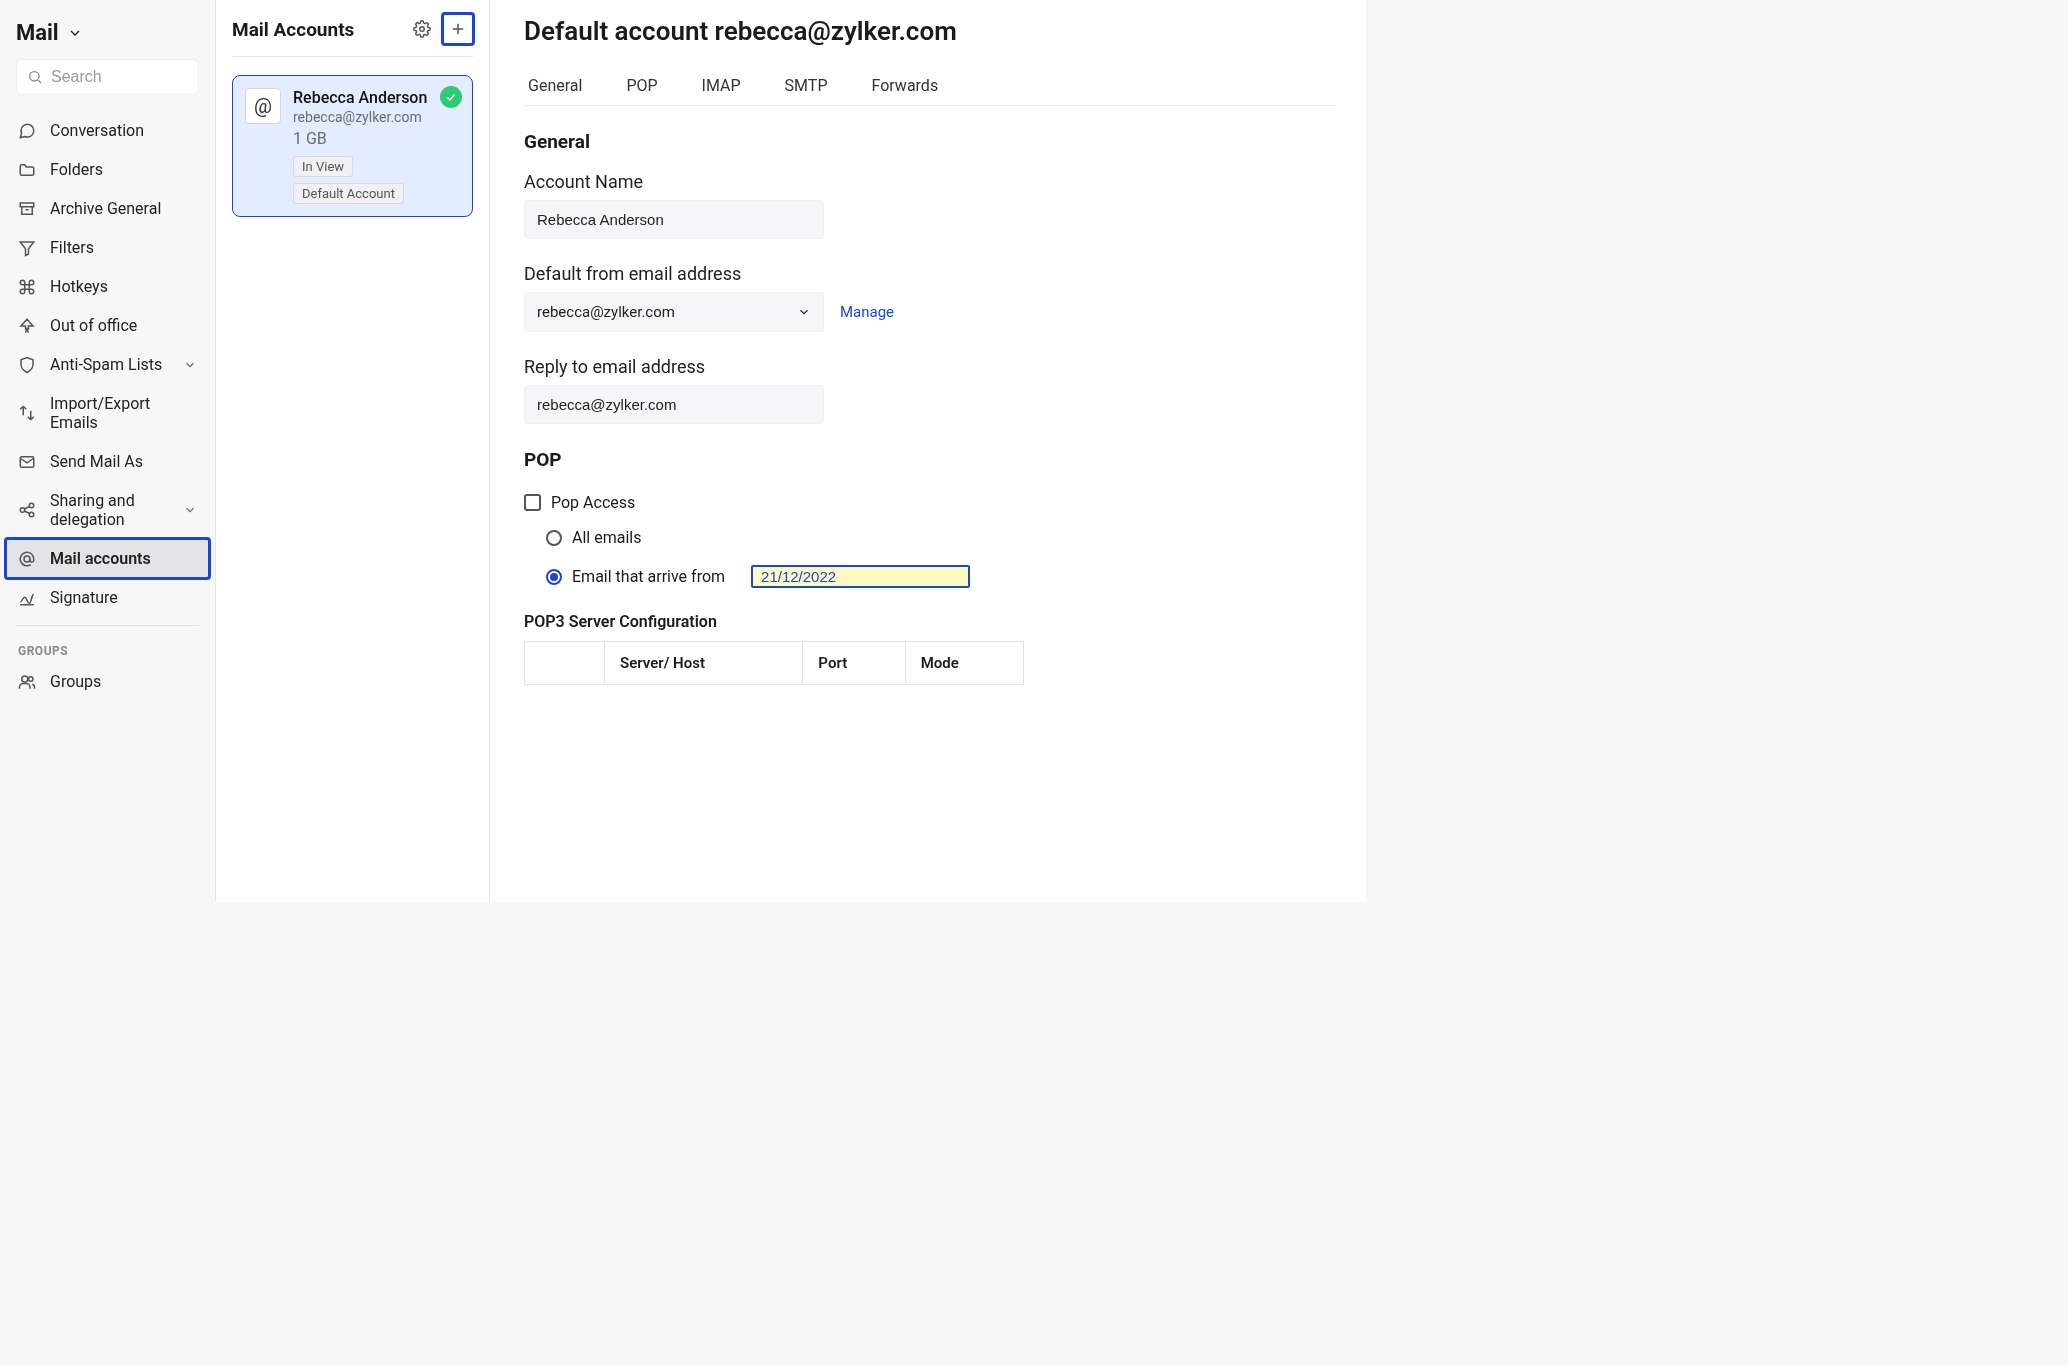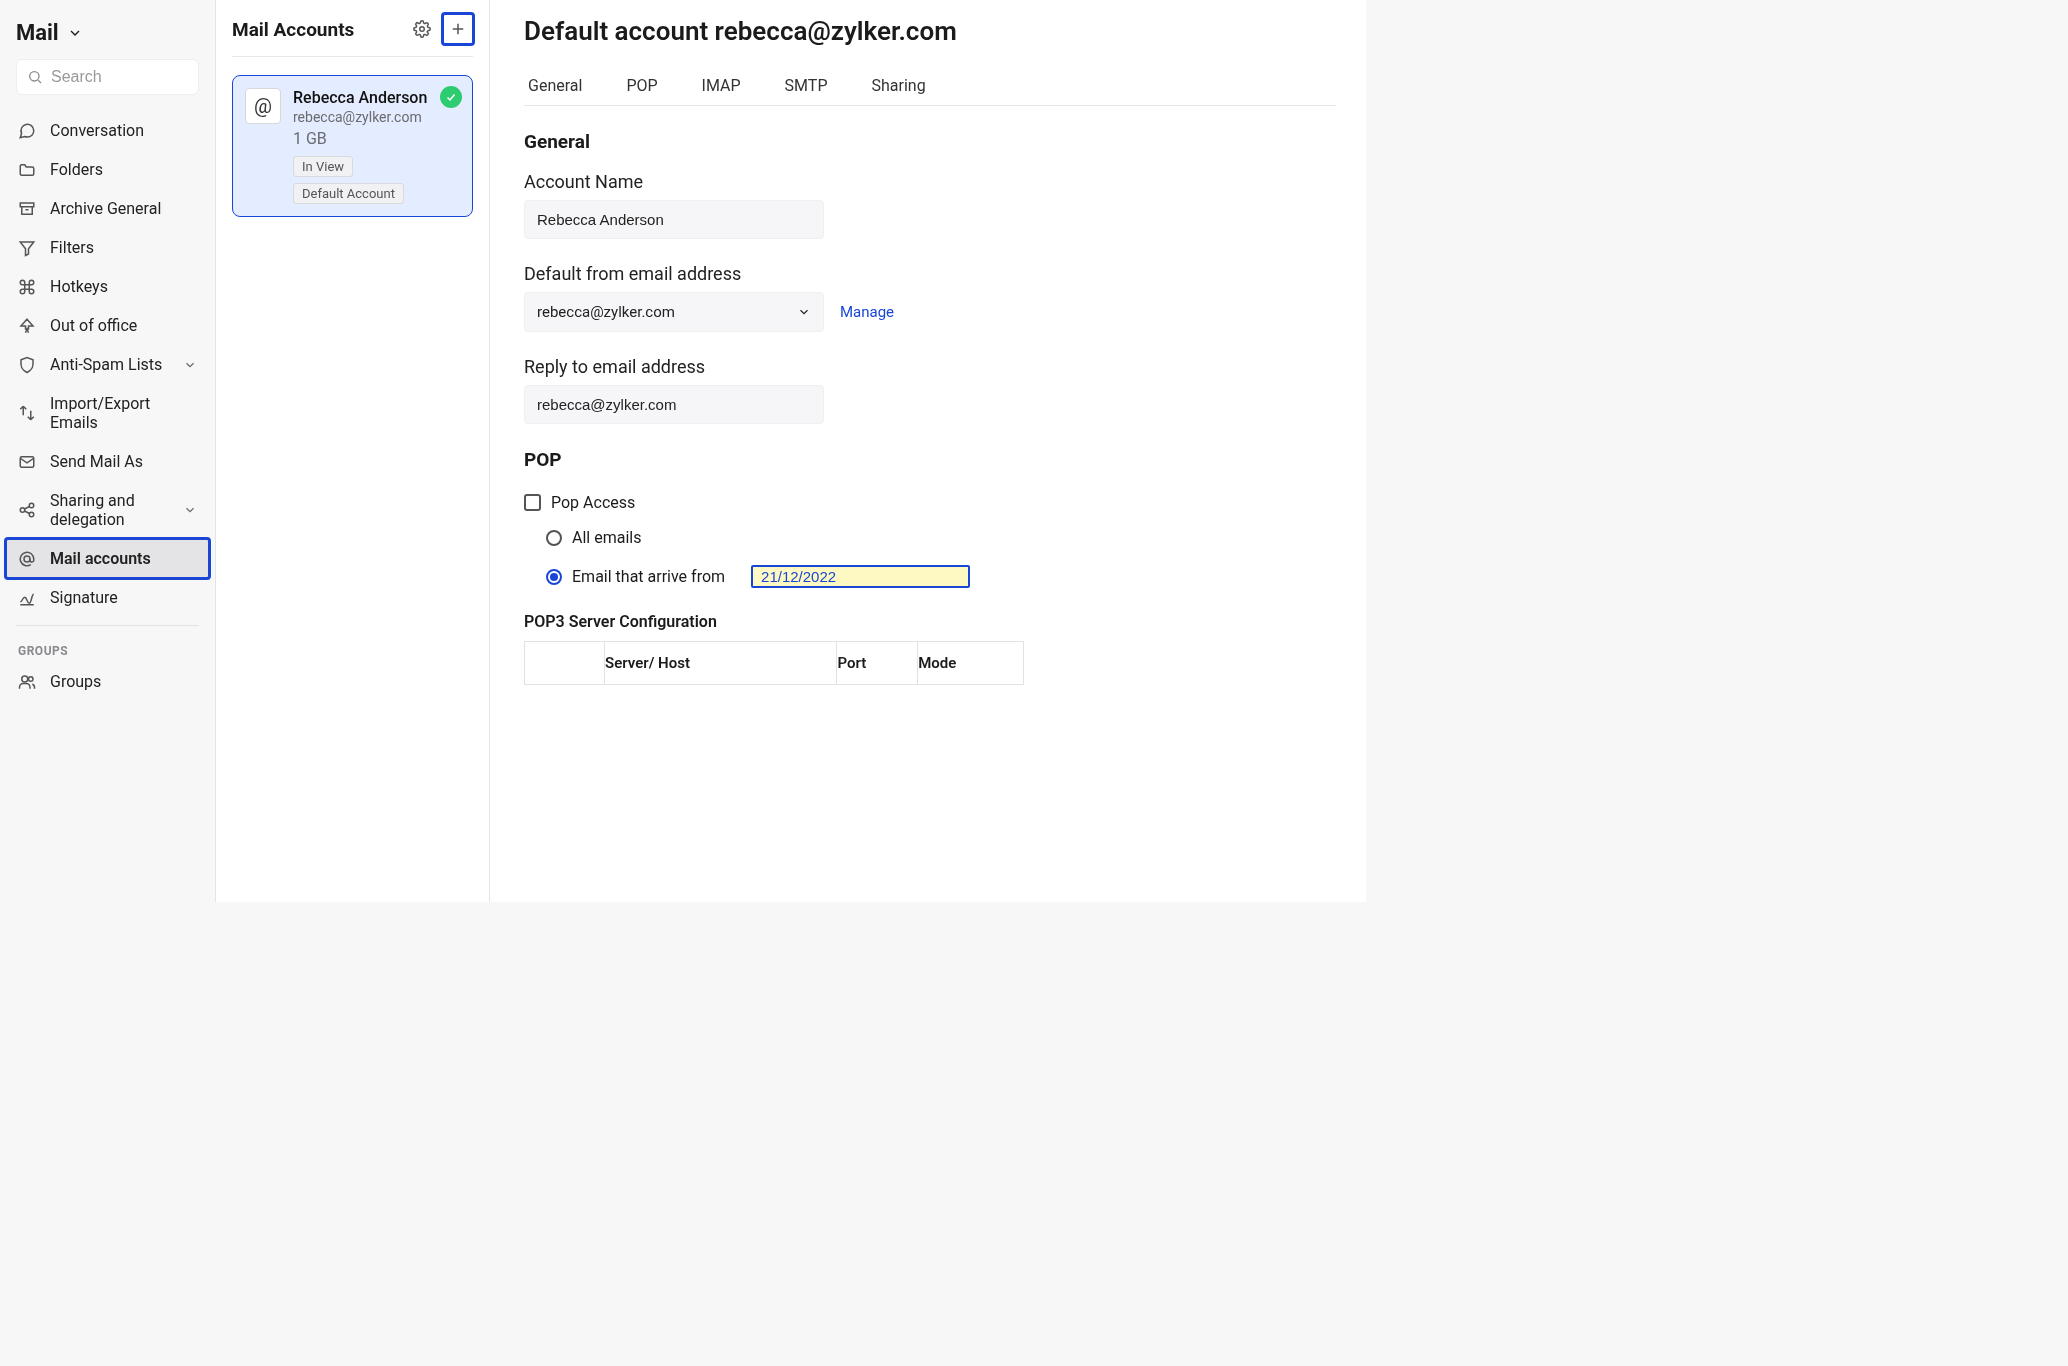--- a/index.html
+++ b/index.html
@@ -202,21 +202,21 @@
   .subheading { font-size: 16px; font-weight: 600; margin-top: 20px; margin-bottom: 10px; }
   .pop-table {
     width: 500px;
     border: 1px solid #e2e2e6;
     border-collapse: collapse;
   }
   .pop-table th {
     text-align: left;
     font-weight: 600;
     font-size: 15px;
-    padding: 12px 0;
+    padding: 12px 15px;
     border-left: 1px solid #e2e2e6;
     border-bottom: 1px solid #e2e2e6;
     background: #fff;
   }
   .pop-table th:first-child { width: 80px; }
   svg { display: block; }
 </style>
 </head>
 <body>
 
@@ -422,21 +422,21 @@
 </section>
 
 <main class="content">
   <h1 class="page-title">Default account rebecca@zylker.com</h1>
 
   <div class="tabs">
     <div class="tab">General</div>
     <div class="tab">POP</div>
     <div class="tab">IMAP</div>
     <div class="tab">SMTP</div>
-    <div class="tab">Sharing</div>
+    <div class="tab">Forwards</div>
   </div>
 
   <div class="section">
     <div class="section-title">General</div>
 
     <div class="field">
       <div class="field-label">Account Name</div>
       <input class="field-input" value="Rebecca Anderson" style="">
     </div>
 

